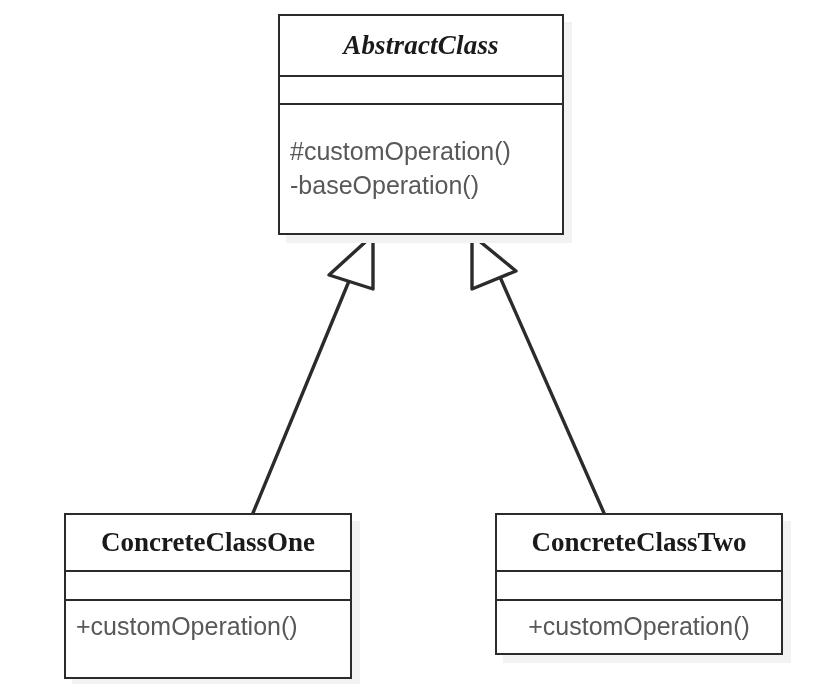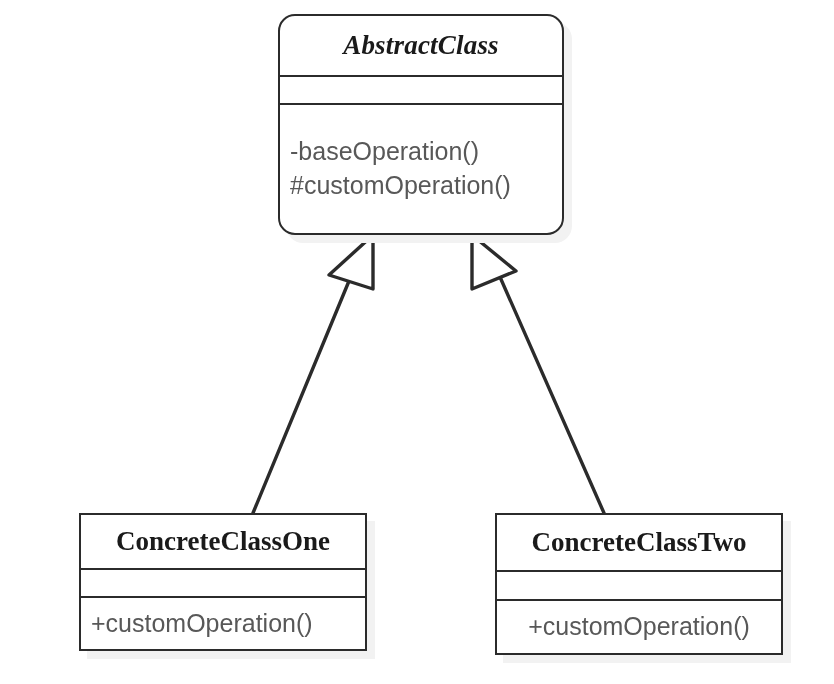--- a/index.html
+++ b/index.html
@@ -74,26 +74,26 @@
   }
   .op-line {
     font-family: "Liberation Sans", sans-serif;
     font-size: 25px;
     line-height: 34px;
     color: #585858;
     white-space: nowrap;
   }
 
   
-  #class-abstract        { left: 278px; top: 14px;  width: 286px; height: 221px; border-radius: 17px; }
+  #class-abstract        { left: 278px; top: 14px;  width: 286px; height: 221px; }
   #class-abstract .compartment-name  { height: 61px; }
   #class-abstract .compartment-attrs { height: 28px; }
   #class-abstract .compartment-ops   { height: 128px; }
 
-  #class-concrete-one    { left: 79px;  top: 513px; width: 288px; height: 138px; }
+  #class-concrete-one    { left: 64px;  top: 513px; width: 288px; height: 166px; }
   #class-concrete-two    { left: 495px; top: 513px; width: 288px; height: 142px; text-align: center; }
   .concrete-box .compartment-name  { height: 57px; }
   .concrete-box .compartment-attrs { height: 29px; }
   .concrete-box .compartment-ops   { height: 52px; }
 </style>
 </head>
 <body>
 
 <div id="canvas">
 
@@ -107,22 +107,22 @@
     <g>
       <line x1="604" y1="513" x2="500" y2="277" stroke="#2b2b2b" stroke-width="3.4" stroke-linecap="round"></line>
       <polygon points="472,235 472,289 516,271" fill="#ffffff" stroke="#2b2b2b" stroke-width="3.4" stroke-linejoin="round"></polygon>
     </g>
   </svg>
 
   <div class="uml-class" id="class-abstract">
     <div class="compartment-name abstract">AbstractClass</div>
     <div class="compartment-attrs"></div>
     <div class="compartment-ops">
+      <div class="op-line">#customOperation()</div>
       <div class="op-line">-baseOperation()</div>
-      <div class="op-line">#customOperation()</div>
     </div>
   </div>
 
   <div class="uml-class concrete-box" id="class-concrete-one">
     <div class="compartment-name concrete">ConcreteClassOne</div>
     <div class="compartment-attrs"></div>
     <div class="compartment-ops">
       <div class="op-line">+customOperation()</div>
     </div>
   </div>

